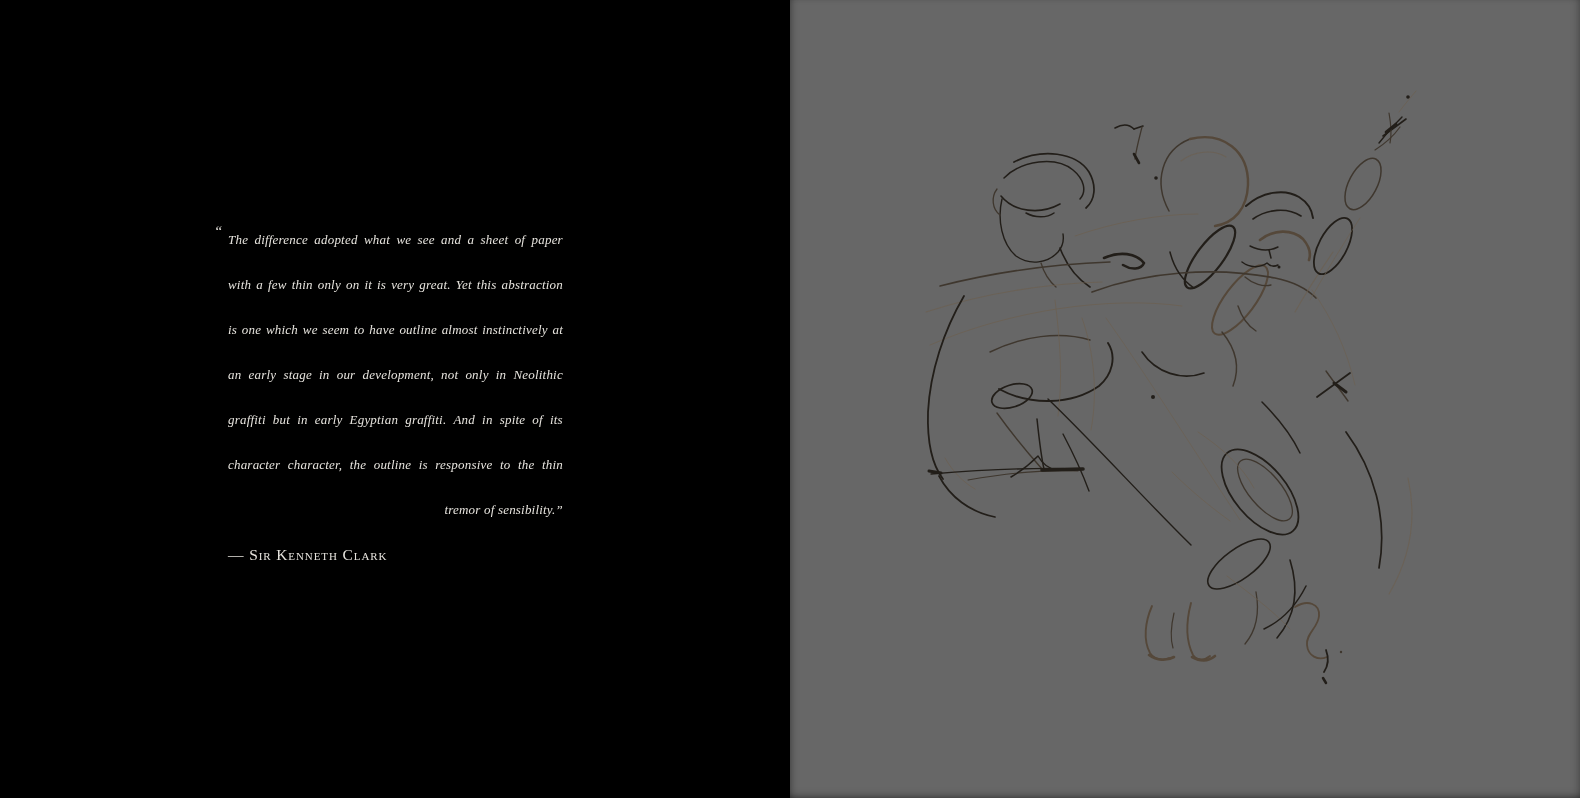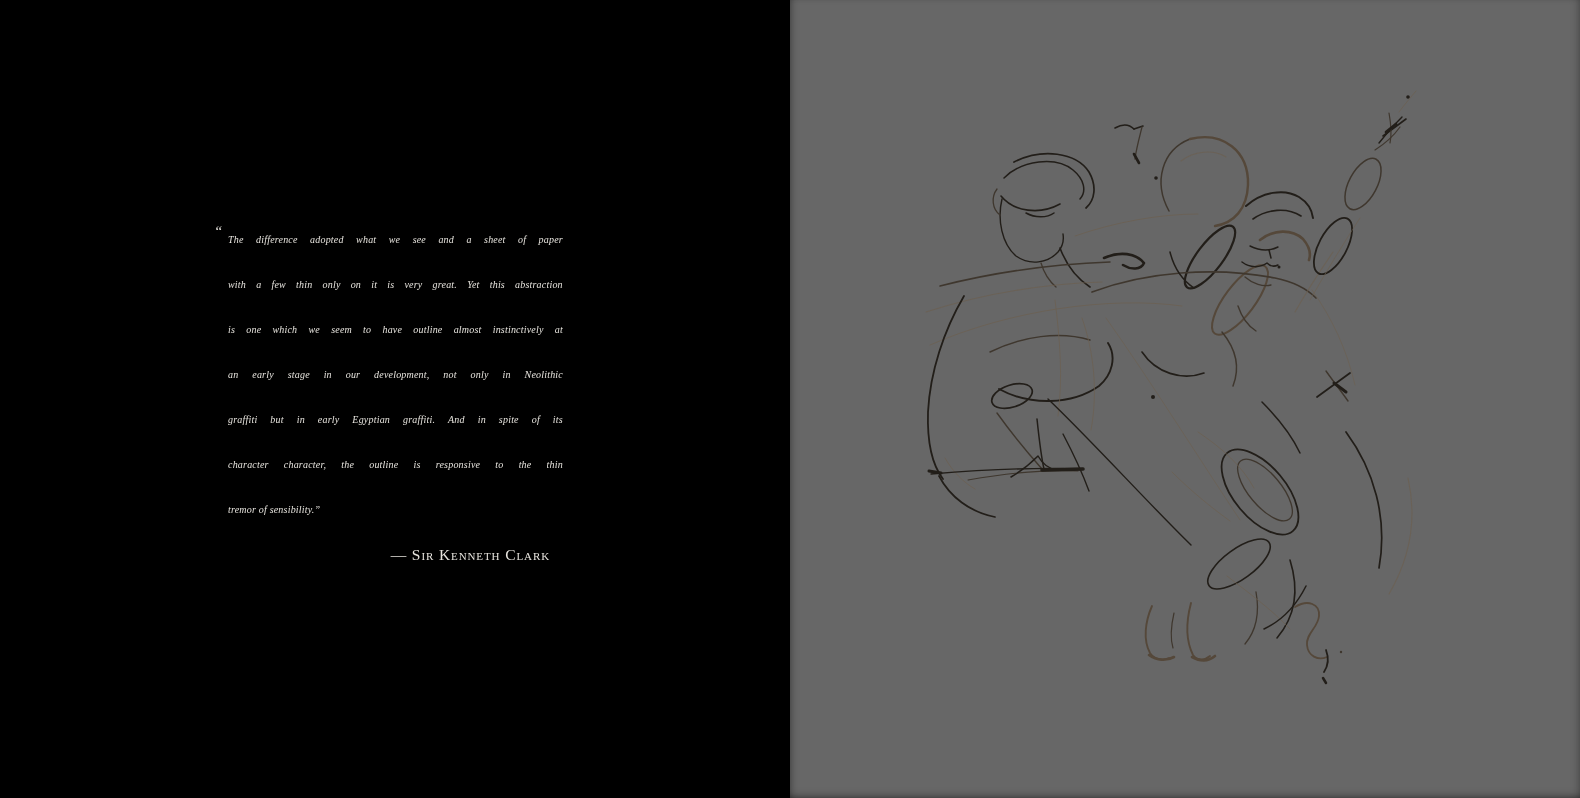--- a/index.html
+++ b/index.html
@@ -1,25 +1,25 @@
 <!DOCTYPE html>
 <html style="--left-bg: #000000; --right-bg: #676767; --quote-text: #e7e4de; --ink-dark: #221e19; --ink-mid: #3f372e; --ink-light: #6c5f50; --ink-brown: #55483a;"><head>
 <meta charset="utf-8">
 <style>
   html,body{margin:0;padding:0;width:1580px;height:798px;overflow:hidden;background:#000;}
   .spread{position:relative;width:1580px;height:798px;font-family:"Liberation Serif","DejaVu Serif",serif;}
   .panel-left{position:absolute;left:0;top:0;width:790px;height:798px;background:var(--left-bg,#000);}
   .panel-right{position:absolute;left:790px;top:0;width:790px;height:798px;background:var(--right-bg,#676767);
     box-shadow:inset 0 -7px 10px -7px rgba(0,0,0,.5), inset -7px 0 10px -7px rgba(0,0,0,.35), inset 5px 0 8px -5px rgba(0,0,0,.45);}
   .quote-block{position:absolute;left:228px;top:230px;width:335px;color:var(--quote-text,#e7e4de);}
-  .qlines{font-style:italic;font-size:10px;letter-spacing:.2px;}
+  .qlines{font-style:italic;font-size:13px;letter-spacing:.2px;}
   .qline{display:flex;justify-content:space-between;height:20px;line-height:20px;margin-bottom:25px;white-space:nowrap;}
-  .qline.last{justify-content:flex-start;}
+  .qline.last{justify-content:flex-end;}
   .open-quote{position:absolute;left:-14px;top:-7px;font-size:15px;font-style:italic;color:var(--quote-text,#e7e4de);}
-  .attribution{margin-top:0;text-align:right;padding-right:13px;font-variant:small-caps;font-style:normal;
+  .attribution{margin-top:0;padding-right:13px;font-variant:small-caps;font-style:normal;
     font-size:15.5px;letter-spacing:.9px;color:var(--quote-text,#e0ddd6);height:20px;line-height:20px;}
   .artwork{position:absolute;left:0;top:0;width:790px;height:798px;display:block;}
   .artwork path{fill:none;stroke-linecap:round;stroke-linejoin:round;}
   .artwork ellipse{fill:none;stroke-linecap:round;}
   .d{stroke:var(--ink-dark,#221e19);}
   .m{stroke:var(--ink-mid,#3f372e);}
   .l{stroke:var(--ink-light,#6c5f50);opacity:.7;}
   .b{stroke:var(--ink-brown,#55483a);}
   .fd{fill:var(--ink-dark,#221e19);stroke:none;}
   .fm{fill:var(--ink-mid,#3f372e);stroke:none;}

